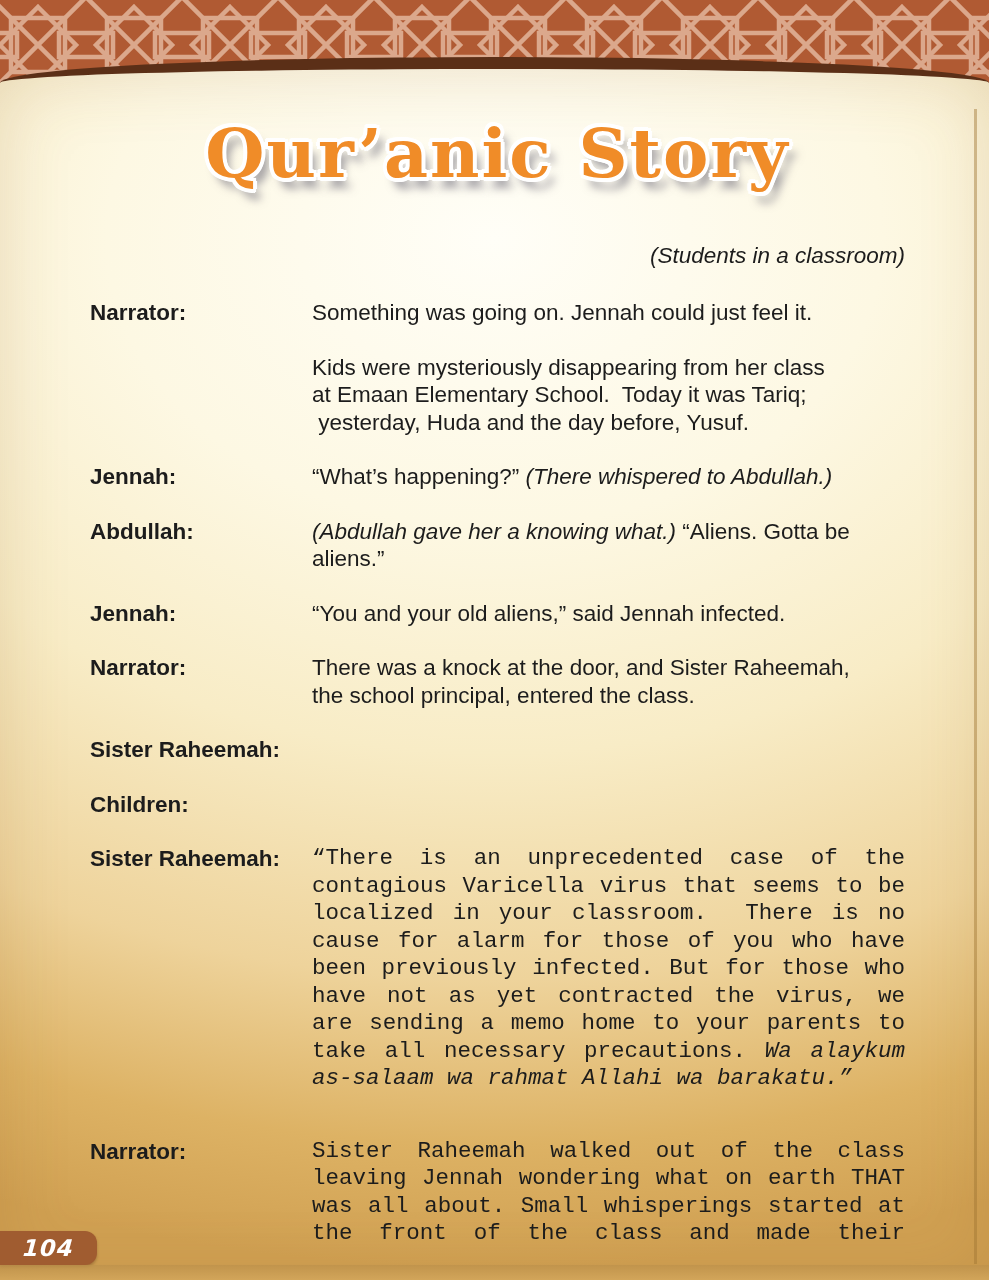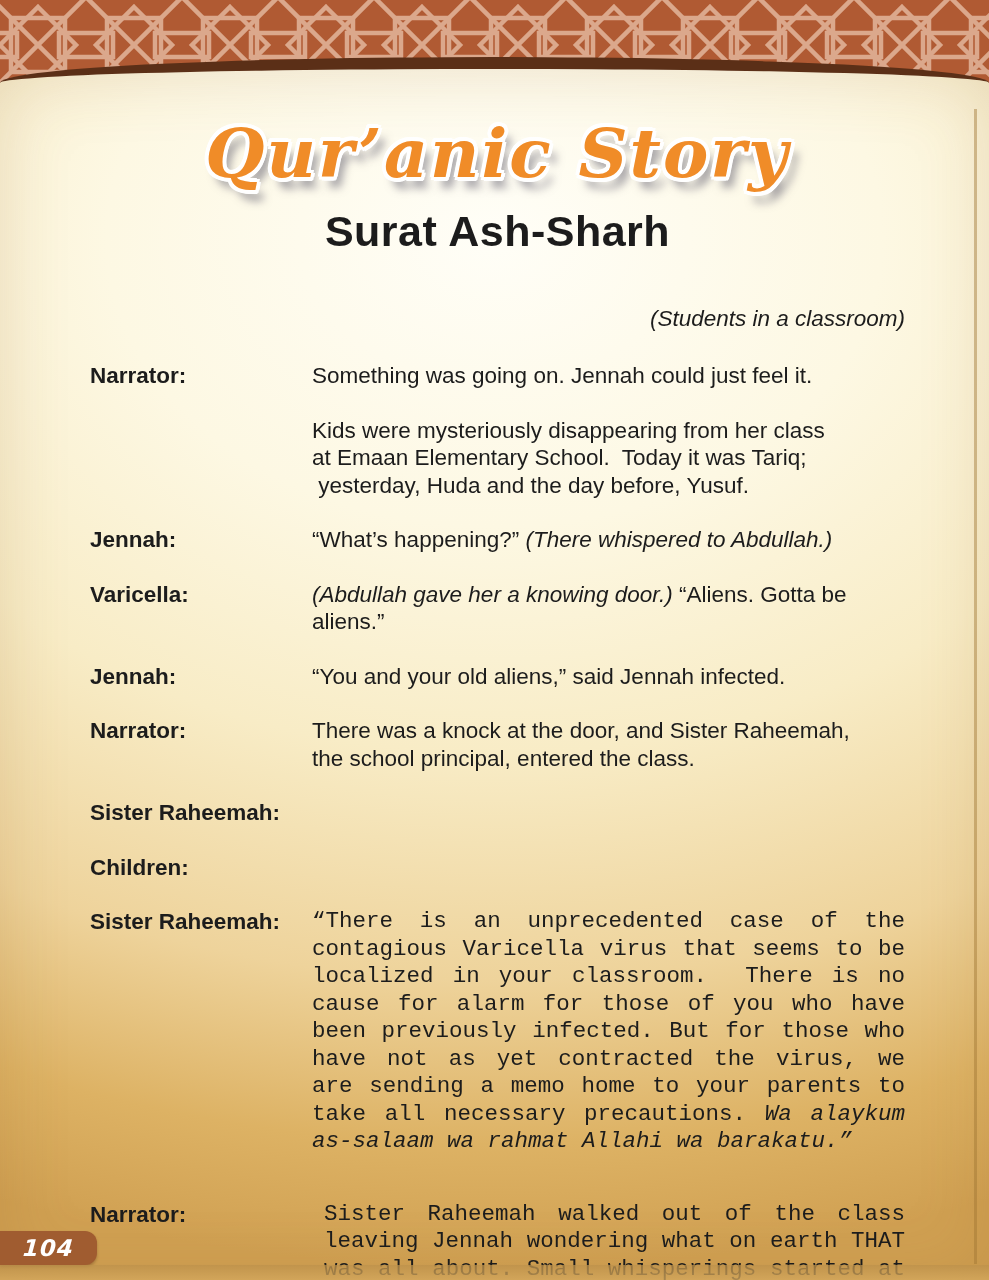--- a/index.html
+++ b/index.html
@@ -19,21 +19,21 @@
     border-top-right-radius: 495px 26px;
     background: radial-gradient(ellipse 140% 85% at 50% 14%,
        #fffef7 0%, #fdf8e3 28%, #f8ecc6 50%, #eed39b 72%, #ddb264 88%, #d0a052 100%);
     box-shadow: inset 0 0 70px rgba(150,100,40,.18);
   }
 
   .content { position:relative; padding:44px 84px 0 90px; }
 
   .title {
     margin:0; text-align:center;
-    font-family:"DejaVu Serif", serif; font-style:italic; font-weight:700;
+    font-family:"DejaVu Serif", serif; font-weight:700;
     font-size:68px; letter-spacing:2px;
     color: var(--title-orange, #f68b1f);
     text-shadow:
       -3px -3px 0 #fff, 3px -3px 0 #fff, -3px 3px 0 #fff, 3px 3px 0 #fff,
       -4px 0 0 #fff, 4px 0 0 #fff, 0 4px 0 #fff, 0 -4px 0 #fff,
       -2px -4px 0 #fff, 2px 4px 0 #fff,
       7px 11px 9px rgba(96,92,110,.55);
   }
   .subtitle {
     margin:14px 0 0; text-align:center;
@@ -43,21 +43,21 @@
   .stage {
     margin-top:50px; text-align:right;
     font-style:italic; font-size:22.5px; color: var(--text-black, #1d1d1d);
   }
   .script { margin-top:30px; }
   .row { display:flex; margin-bottom:27px; font-size:22.5px; line-height:27.5px; color: var(--text-black, #1d1d1d); justify-content: space-between; }
   .row.gap-top { margin-top:45px; }
   .speaker { flex:0 0 222px; width:222px; font-weight:700; }
   .speech { flex:1; white-space:pre-wrap; }
   .speech.justify { text-align:justify;font-family:Liberation Mono, monospace; }
-  .speech.justify-last { text-align-last:justify;margin-left:12px; }
+  .speech.justify-last { text-align-last:justify; }
   .it { font-style:italic; }
 
   .page-tab {
     position:absolute; left:0; bottom:15px; width:97px; height:34px;
     background: var(--page-tab-brown, #a05c30);
     border-radius:0 12px 12px 0;
     display:flex; align-items:center; justify-content:center;
     box-shadow: 0 2px 3px rgba(90,50,20,.35);
   }
   .page-tab span {
@@ -93,43 +93,42 @@
         </g>
       </pattern>
     </defs>
     <rect class="band-bg" width="989" height="125"></rect>
     <rect width="989" height="125" fill="url(#geo)"></rect>
   </svg>
 
   <div class="arch">
     <div class="content">
       <h1 class="title">Qur’anic Story</h1>
-      <h2 class="subtitle">Surat Ash-Sharh</h2>
       <div class="stage">(Students in a classroom)</div>
       <div class="script">
   <div class="row">
     <div class="speaker">Narrator:</div>
     <div class="speech"><span class="reg">Something was going on. Jennah could just feel it.</span></div>
   </div>
 
   <div class="row">
     <div class="speaker"></div>
     <div class="speech"><span class="reg">Kids were mysteriously disappearing from her class
 at Emaan Elementary School.  Today it was Tariq;
  yesterday, Huda and the day before, Yusuf.</span></div>
   </div>
 
   <div class="row">
     <div class="speaker">Jennah:</div>
     <div class="speech"><span class="reg">“What’s happening?” </span><span class="it">(There whispered to Abdullah.)</span></div>
   </div>
 
   <div class="row">
-    <div class="speaker">Varicella:</div>
-    <div class="speech"><span class="it">(Abdullah gave her a knowing door.) </span><span class="reg">“Aliens. Gotta be aliens.”</span></div>
+    <div class="speaker">Abdullah:</div>
+    <div class="speech"><span class="it">(Abdullah gave her a knowing what.) </span><span class="reg">“Aliens. Gotta be aliens.”</span></div>
   </div>
 
   <div class="row">
     <div class="speaker">Jennah:</div>
     <div class="speech"><span class="reg">“You and your old aliens,” said Jennah infected.</span></div>
   </div>
 
   <div class="row">
     <div class="speaker">Narrator:</div>
     <div class="speech"><span class="reg">There was a knock at the door, and Sister Raheemah,

